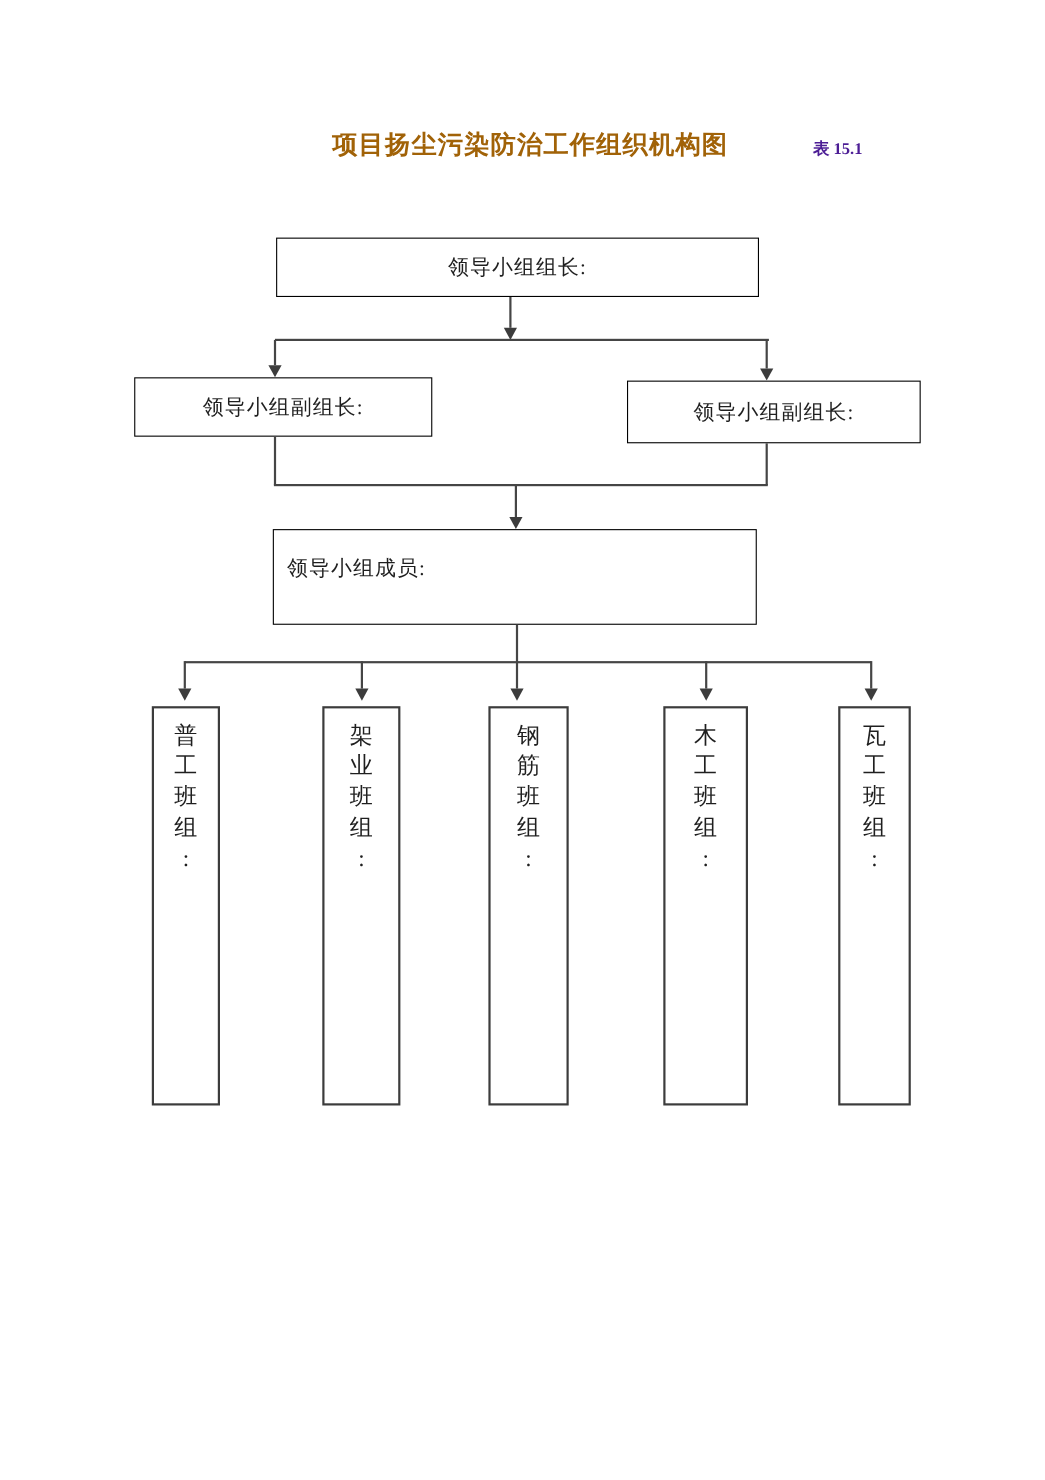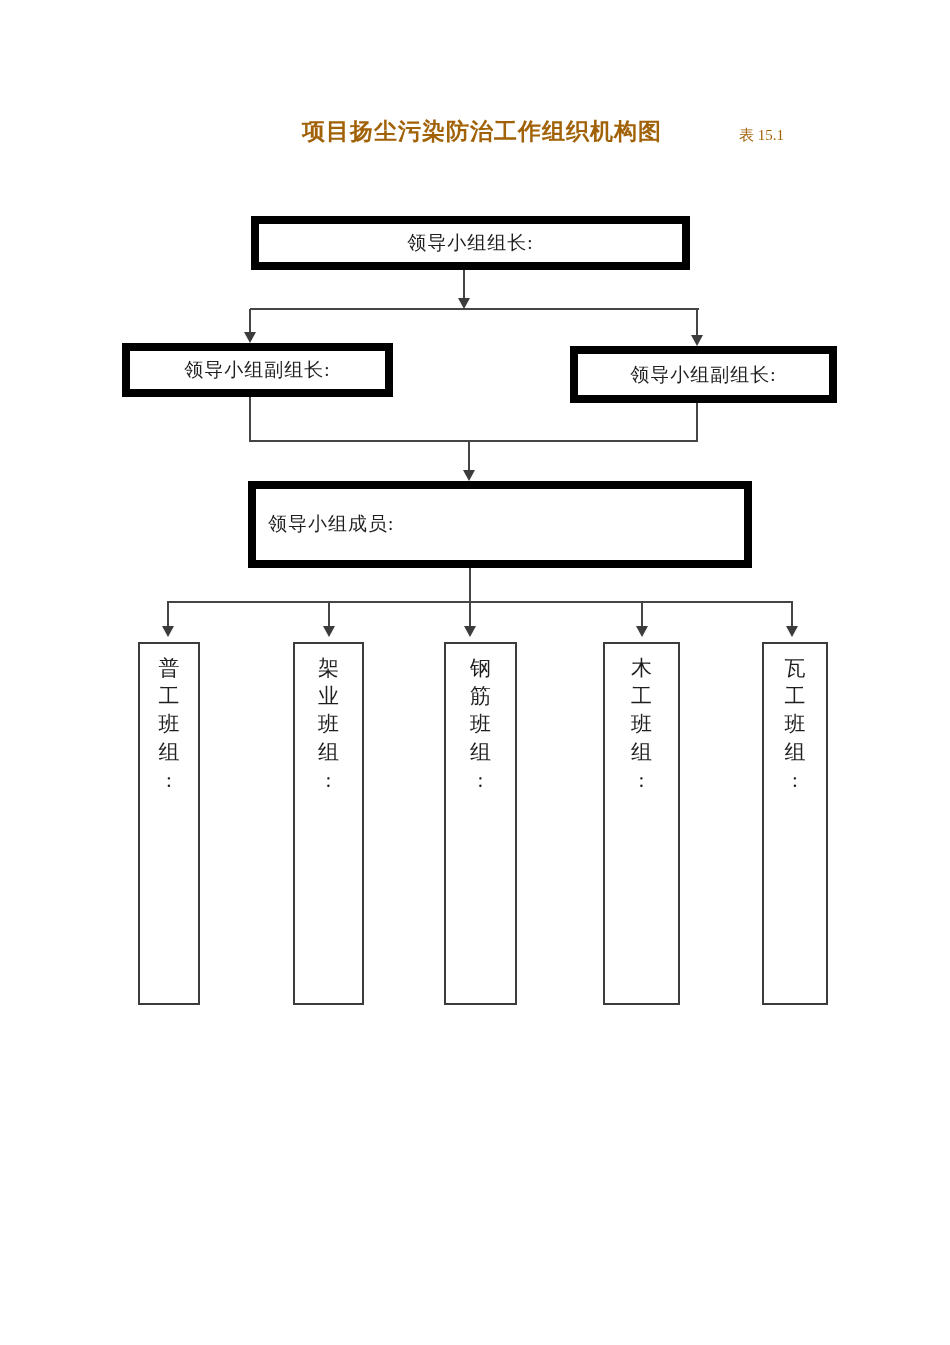--- a/index.html
+++ b/index.html
@@ -12,25 +12,25 @@
     color:#1f1f1f;
     overflow:hidden;
   }
   .title{
     position:absolute;left:302px;top:116px;
     font-size:23px;font-weight:700;letter-spacing:1px;
     color:#a16207;white-space:nowrap;
   }
   .table-ref{
     position:absolute;left:739px;top:126px;
-    font-size:15px;font-weight:400;color:#a16207;white-space:nowrap;
+    font-size:15px;font-weight:700;color:#4c1d95;white-space:nowrap;
   }
   .box{
     position:absolute;
-    border:8px solid #000000;
+    border:1px solid #000000;
     background:#ffffff;
     box-sizing:border-box;
     display:flex;align-items:center;justify-content:center;
     font-size:19px;letter-spacing:1px;
   }
   .box.center-text{justify-content:center;}
   .box.member{
     align-items:flex-start;justify-content:flex-start;
     padding:22px 0 0 12px;
   }
@@ -83,21 +83,21 @@
   <div class="box center-text" style="left:570px;top:346px;width:267px;height:57px;">
     <span>领导小组副组长:</span>
   </div>
 
   <div class="vl" style="left:249px;top:397px;height:44px;"></div>
   <div class="vl" style="left:696px;top:403px;height:38px;"></div>
   <div class="hl" style="left:249px;top:440px;width:449px;"></div>
   <div class="vl" style="left:468px;top:441px;height:29px;"></div>
   <div class="arr" style="left:463px;top:470px;"></div>
 
-  <div class="box member" style="left:248px;top:481px;width:504px;height:87px;">
+  <div class="box member" style="left:248px;top:481px;width:440px;height:87px;">
     <span>领导小组成员:</span>
   </div>
 
   <div class="vl" style="left:469px;top:568px;height:58px;"></div>
   <div class="hl" style="left:168px;top:601px;width:624px;"></div>
 
   <div class="vl" style="left:167px;top:601px;height:25px;"></div>
   <div class="arr" style="left:162px;top:626px;"></div>
   <div class="vl" style="left:328px;top:601px;height:25px;"></div>
   <div class="arr" style="left:323px;top:626px;"></div>

